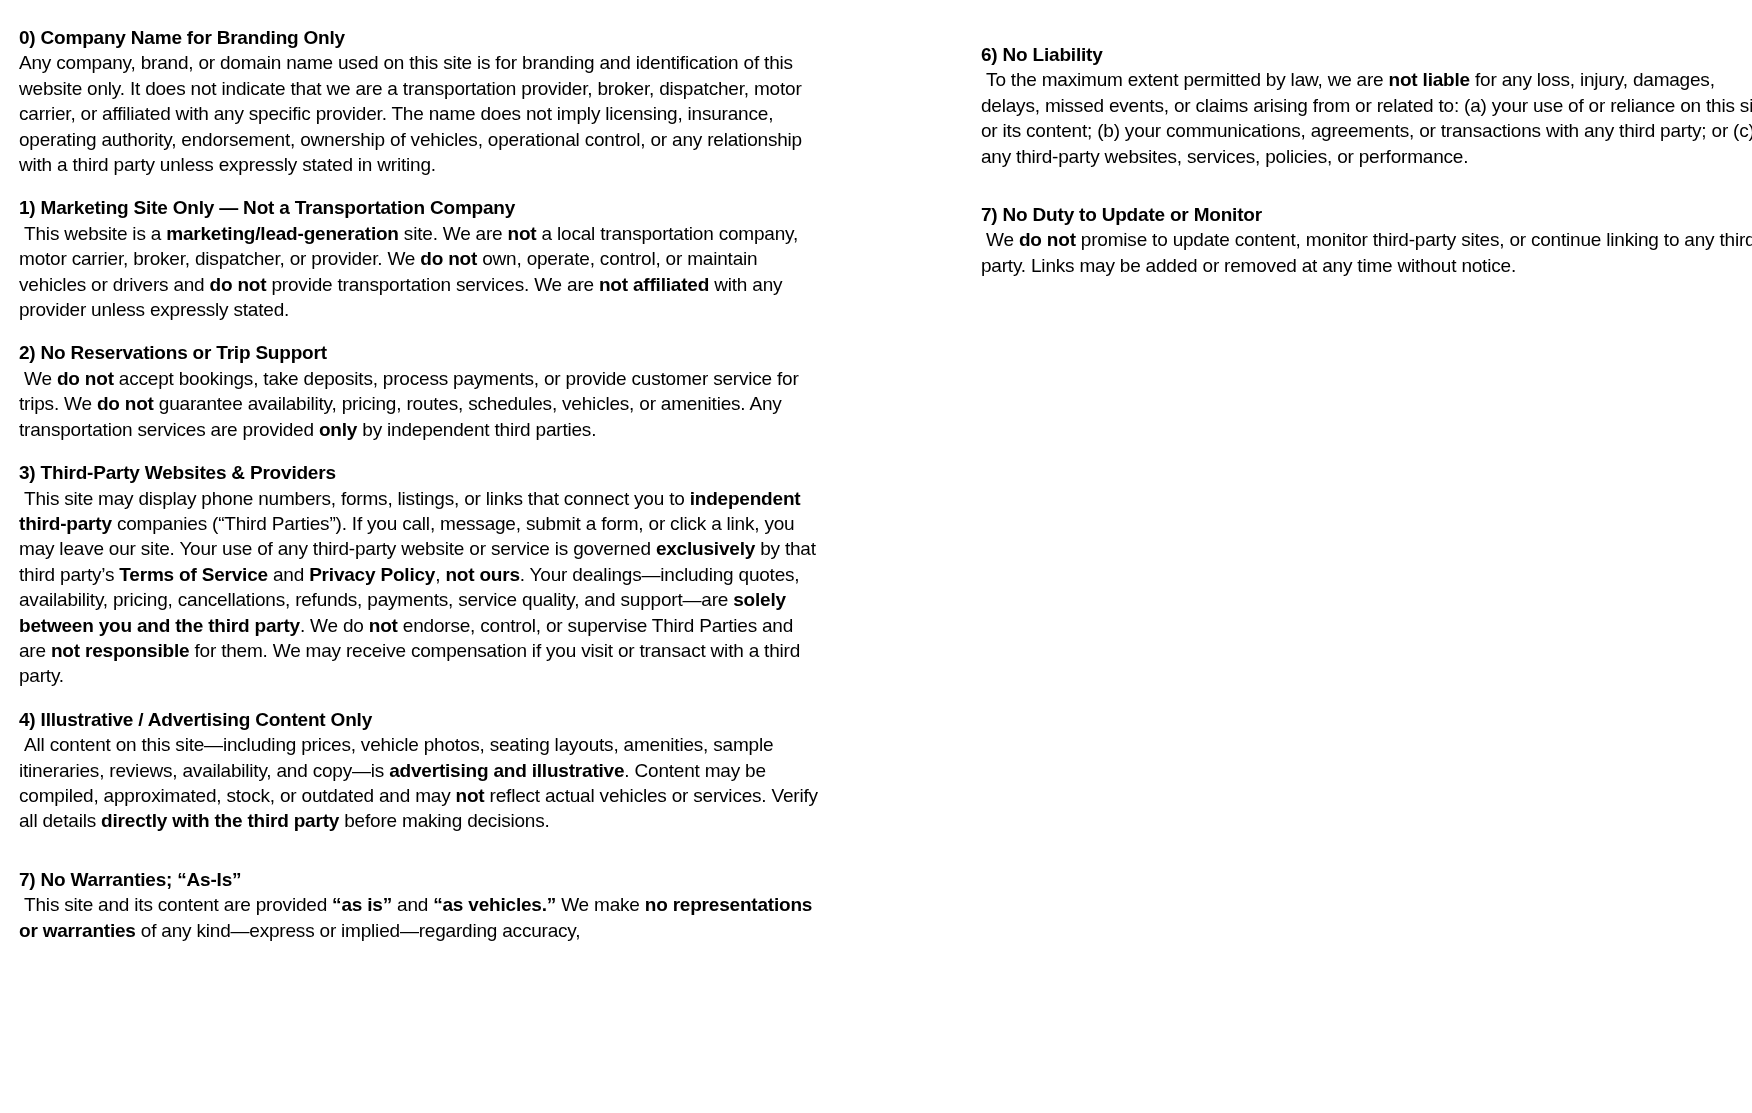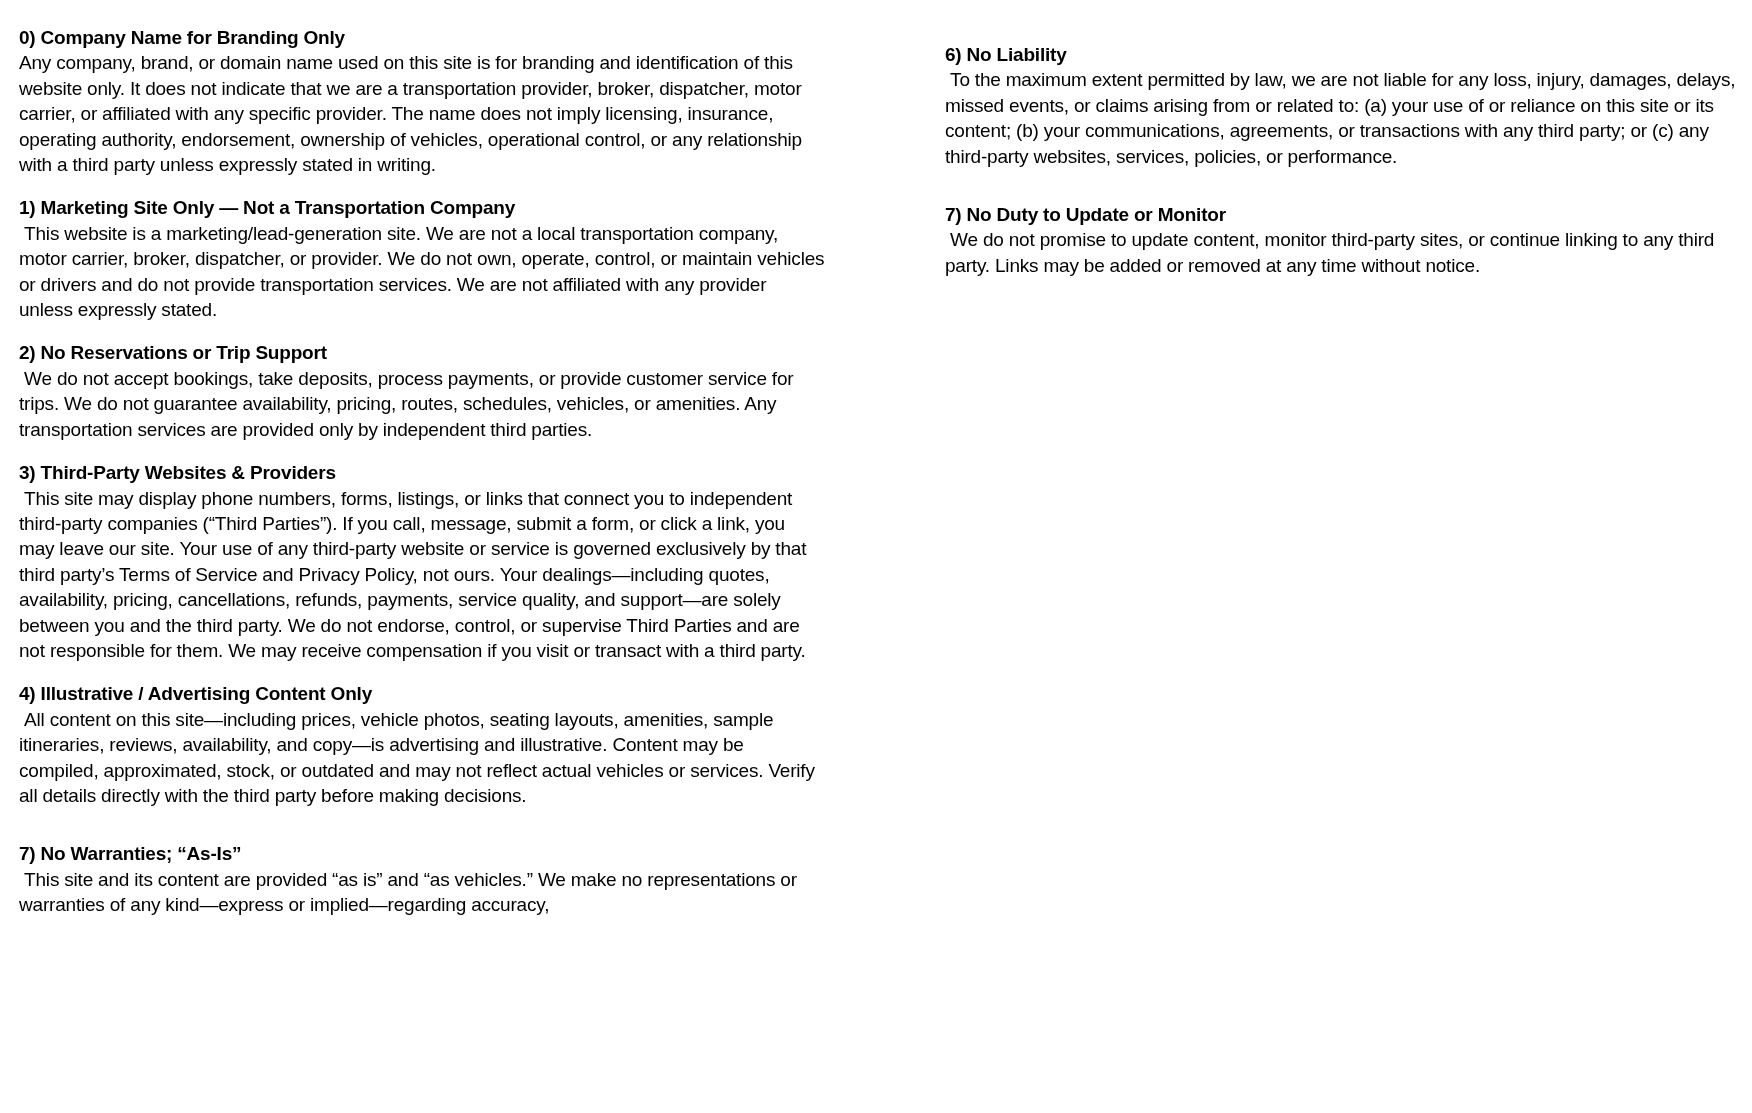--- a/index.html
+++ b/index.html
@@ -17,40 +17,41 @@
     letter-spacing: -0.2px;
     -webkit-font-smoothing: antialiased;
   }
   .page {
     box-sizing: border-box;
     width: 1752px;
     min-height: 1113px;
     padding: 25px 16px 0 19px;
     display: flex;
     align-items: flex-start;
+    gap: 36px;
   }
   .col {
     width: 806px;
     flex: 0 0 auto;
   }
   .col-right {
     width: 792px;
     margin-left: 120px;
     padding-top: 17px;
   }
   p.block {
     margin: 0 0 18px 0;
     white-space: pre-wrap;
   }
   p.block:last-child {
     margin-bottom: 0;
     margin-top: 33px;
   }
   strong {
-    font-weight: 400;
+    font-weight: 700;
   }
   strong.heading {
     font-weight: 700;
   }
 </style>
 </head>
 <body>
 
 <div class="page">
   <div class="col col-left">

